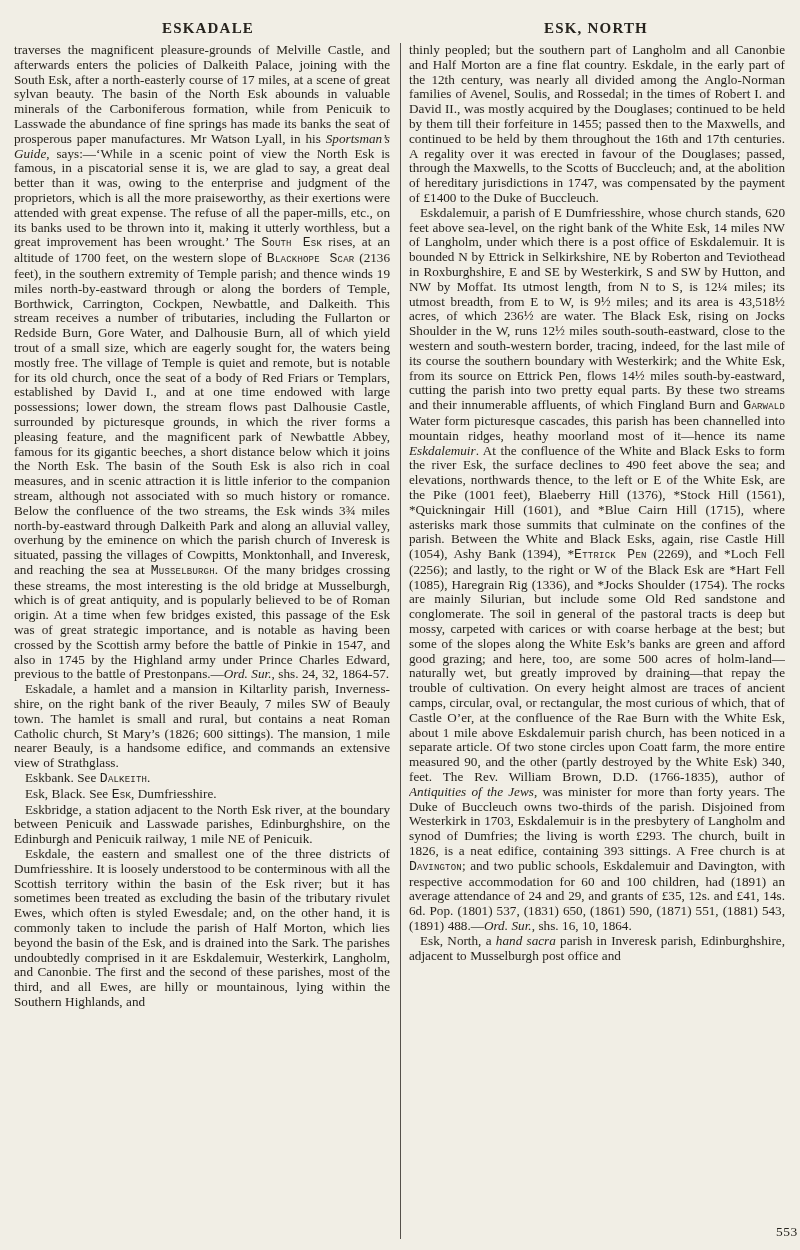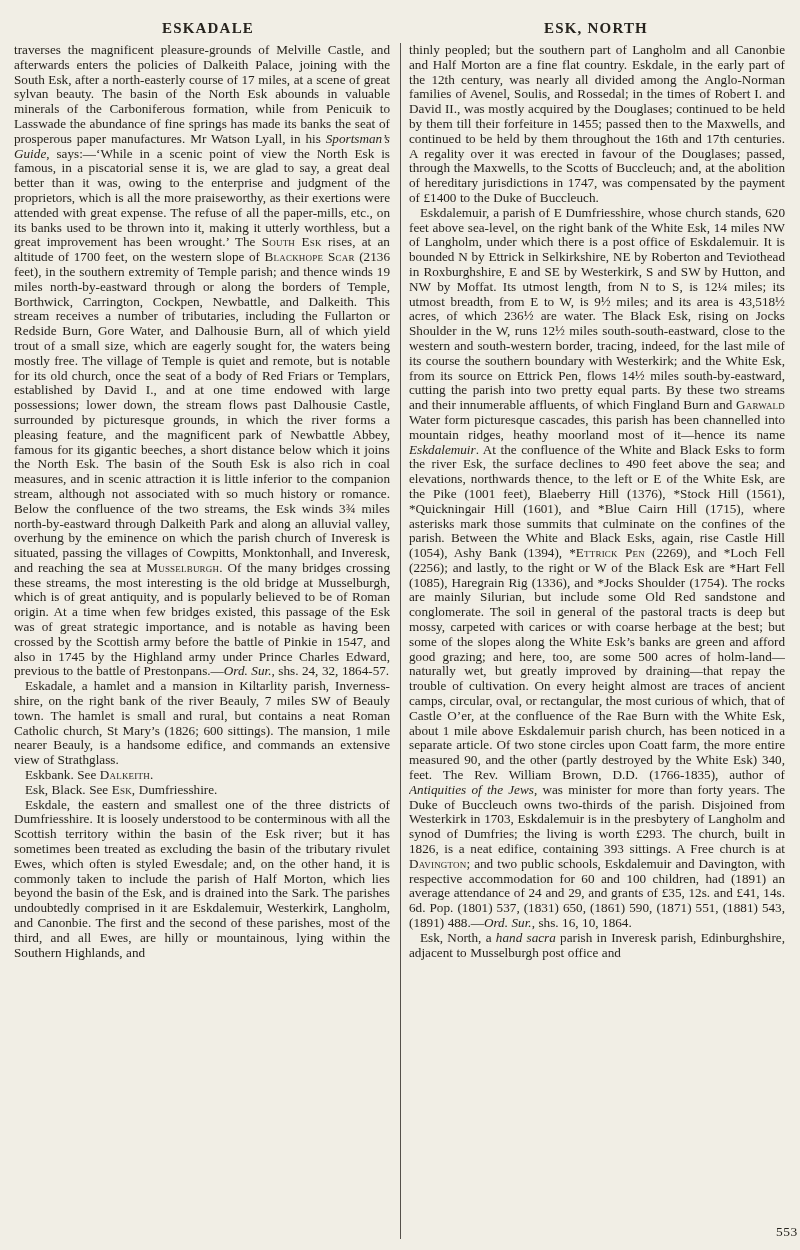--- a/index.html
+++ b/index.html
@@ -49,21 +49,21 @@
   }
   .col-rule{
     width:1px;
     background:var(--rule);
     margin:0 8px 0 10px;
     flex:0 0 1px;
   }
   .para{margin:0;text-indent:11px;}
   .para.noindent{text-indent:0;}
   .entry{font-weight:normal;}
-  .sc{font-variant:small-caps;letter-spacing:0.2px;}
+  .sc{font-variant:small-caps;letter-spacing:0.2px;font-family:Liberation Mono, monospace;}
   i{font-style:italic;}
   .page-number{
     position:absolute;
     left:776px;
     top:1224px;
     font-size:13.5px;
     letter-spacing:0.5px;
   }
 </style>
 </head>
@@ -75,20 +75,21 @@
     <div class="head">ESKADALE</div>
     <div class="head">ESK, NORTH</div>
   </div>
 
   <div class="columns">
     <div class="col" id="col-left">
         <p class="para noindent">traverses the magnificent pleasure-grounds of Melville Castle, and afterwards enters the policies of Dalkeith Palace, joining with the South Esk, after a north-easterly course of 17 miles, at a scene of great sylvan beauty. The basin of the North Esk abounds in valuable minerals of the Carboniferous formation, while from Penicuik to Lasswade the abundance of fine springs has made its banks the seat of prosperous paper manufactures. Mr Watson Lyall, in his <i>Sportsman’s Guide</i>, says:—‘While in a scenic point of view the North Esk is famous, in a piscatorial sense it is, we are glad to say, a great deal better than it was, owing to the enterprise and judgment of the proprietors, which is all the more praiseworthy, as their exertions were attended with great expense. The refuse of all the paper-mills, etc., on its banks used to be thrown into it, making it utterly worthless, but a great improvement has been wrought.’ The <span class="sc">South Esk</span> rises, at an altitude of 1700 feet, on the western slope of <span class="sc">Blackhope Scar</span> (2136 feet), in the southern extremity of Temple parish; and thence winds 19 miles north-by-eastward through or along the borders of Temple, Borthwick, Carrington, Cockpen, Newbattle, and Dalkeith. This stream receives a number of tributaries, including the Fullarton or Redside Burn, Gore Water, and Dalhousie Burn, all of which yield trout of a small size, which are eagerly sought for, the waters being mostly free. The village of Temple is quiet and remote, but is notable for its old church, once the seat of a body of Red Friars or Templars, established by David I., and at one time endowed with large possessions; lower down, the stream flows past Dalhousie Castle, surrounded by picturesque grounds, in which the river forms a pleasing feature, and the magnificent park of Newbattle Abbey, famous for its gigantic beeches, a short distance below which it joins the North Esk. The basin of the South Esk is also rich in coal measures, and in scenic attraction it is little inferior to the companion stream, although not associated with so much history or romance. Below the confluence of the two streams, the Esk winds 3¾ miles north-by-eastward through Dalkeith Park and along an alluvial valley, overhung by the eminence on which the parish church of Inveresk is situated, passing the villages of Cowpitts, Monktonhall, and Inveresk, and reaching the sea at <span class="sc">Musselburgh</span>. Of the many bridges crossing these streams, the most interesting is the old bridge at Musselburgh, which is of great antiquity, and is popularly believed to be of Roman origin. At a time when few bridges existed, this passage of the Esk was of great strategic importance, and is notable as having been crossed by the Scottish army before the battle of Pinkie in 1547, and also in 1745 by the Highland army under Prince Charles Edward, previous to the battle of Prestonpans.—<i>Ord. Sur.</i>, shs. 24, 32, 1864-57.</p>
         <p class="para"><span class="entry">Eskadale,</span> a hamlet and a mansion in Kiltarlity parish, Inverness-shire, on the right bank of the river Beauly, 7 miles SW of Beauly town. The hamlet is small and rural, but contains a neat Roman Catholic church, St Mary’s (1826; 600 sittings). The mansion, 1 mile nearer Beauly, is a handsome edifice, and commands an extensive view of Strathglass.</p>
         <p class="para"><span class="entry">Eskbank.</span> See <span class="sc">Dalkeith</span>.</p>
         <p class="para"><span class="entry">Esk, Black.</span> See <span class="sc">Esk</span>, Dumfriesshire.</p>
+        <p class="para"><span class="entry">Eskbridge,</span> a station adjacent to the North Esk river, at the boundary between Penicuik and Lasswade parishes, Edinburghshire, on the Edinburgh and Penicuik railway, 1 mile NE of Penicuik.</p>
         <p class="para"><span class="entry">Eskdale,</span> the eastern and smallest one of the three districts of Dumfriesshire. It is loosely understood to be conterminous with all the Scottish territory within the basin of the Esk river; but it has sometimes been treated as excluding the basin of the tributary rivulet Ewes, which often is styled Ewesdale; and, on the other hand, it is commonly taken to include the parish of Half Morton, which lies beyond the basin of the Esk, and is drained into the Sark. The parishes undoubtedly comprised in it are Eskdalemuir, Westerkirk, Langholm, and Canonbie. The first and the second of these parishes, most of the third, and all Ewes, are hilly or mountainous, lying within the Southern Highlands, and</p>
       </div>
     <div class="col-rule"></div>
     <div class="col" id="col-right">
         <p class="para noindent">thinly peopled; but the southern part of Langholm and all Canonbie and Half Morton are a fine flat country. Eskdale, in the early part of the 12th century, was nearly all divided among the Anglo-Norman families of Avenel, Soulis, and Rossedal; in the times of Robert I. and David II., was mostly acquired by the Douglases; continued to be held by them till their forfeiture in 1455; passed then to the Maxwells, and continued to be held by them throughout the 16th and 17th centuries. A regality over it was erected in favour of the Douglases; passed, through the Maxwells, to the Scotts of Buccleuch; and, at the abolition of hereditary jurisdictions in 1747, was compensated by the payment of £1400 to the Duke of Buccleuch.</p>
         <p class="para"><span class="entry">Eskdalemuir,</span> a parish of E Dumfriesshire, whose church stands, 620 feet above sea-level, on the right bank of the White Esk, 14 miles NW of Langholm, under which there is a post office of Eskdalemuir. It is bounded N by Ettrick in Selkirkshire, NE by Roberton and Teviothead in Roxburghshire, E and SE by Westerkirk, S and SW by Hutton, and NW by Moffat. Its utmost length, from N to S, is 12¼ miles; its utmost breadth, from E to W, is 9½ miles; and its area is 43,518½ acres, of which 236½ are water. The Black Esk, rising on Jocks Shoulder in the W, runs 12½ miles south-south-eastward, close to the western and south-western border, tracing, indeed, for the last mile of its course the southern boundary with Westerkirk; and the White Esk, from its source on Ettrick Pen, flows 14½ miles south-by-eastward, cutting the parish into two pretty equal parts. By these two streams and their innumerable affluents, of which Fingland Burn and <span class="sc">Garwald</span> Water form picturesque cascades, this parish has been channelled into mountain ridges, heathy moorland most of it—hence its name <i>Eskdalemuir</i>. At the confluence of the White and Black Esks to form the river Esk, the surface declines to 490 feet above the sea; and elevations, northwards thence, to the left or E of the White Esk, are the Pike (1001 feet), Blaeberry Hill (1376), *Stock Hill (1561), *Quickningair Hill (1601), and *Blue Cairn Hill (1715), where asterisks mark those summits that culminate on the confines of the parish. Between the White and Black Esks, again, rise Castle Hill (1054), Ashy Bank (1394), *<span class="sc">Ettrick Pen</span> (2269), and *Loch Fell (2256); and lastly, to the right or W of the Black Esk are *Hart Fell (1085), Haregrain Rig (1336), and *Jocks Shoulder (1754). The rocks are mainly Silurian, but include some Old Red sandstone and conglomerate. The soil in general of the pastoral tracts is deep but mossy, carpeted with carices or with coarse herbage at the best; but some of the slopes along the White Esk’s banks are green and afford good grazing; and here, too, are some 500 acres of holm-land—naturally wet, but greatly improved by draining—that repay the trouble of cultivation. On every height almost are traces of ancient camps, circular, oval, or rectangular, the most curious of which, that of Castle O’er, at the confluence of the Rae Burn with the White Esk, about 1 mile above Eskdalemuir parish church, has been noticed in a separate article. Of two stone circles upon Coatt farm, the more entire measured 90, and the other (partly destroyed by the White Esk) 340, feet. The Rev. William Brown, D.D. (1766-1835), author of <i>Antiquities of the Jews</i>, was minister for more than forty years. The Duke of Buccleuch owns two-thirds of the parish. Disjoined from Westerkirk in 1703, Eskdalemuir is in the presbytery of Langholm and synod of Dumfries; the living is worth £293. The church, built in 1826, is a neat edifice, containing 393 sittings. A Free church is at <span class="sc">Davington</span>; and two public schools, Eskdalemuir and Davington, with respective accommodation for 60 and 100 children, had (1891) an average attendance of 24 and 29, and grants of £35, 12s. and £41, 14s. 6d. Pop. (1801) 537, (1831) 650, (1861) 590, (1871) 551, (1881) 543, (1891) 488.—<i>Ord. Sur.</i>, shs. 16, 10, 1864.</p>
         <p class="para"><span class="entry">Esk, North,</span> a <i>hand sacra</i> parish in Inveresk parish, Edinburghshire, adjacent to Musselburgh post office and</p>
       </div>
   </div>
 

